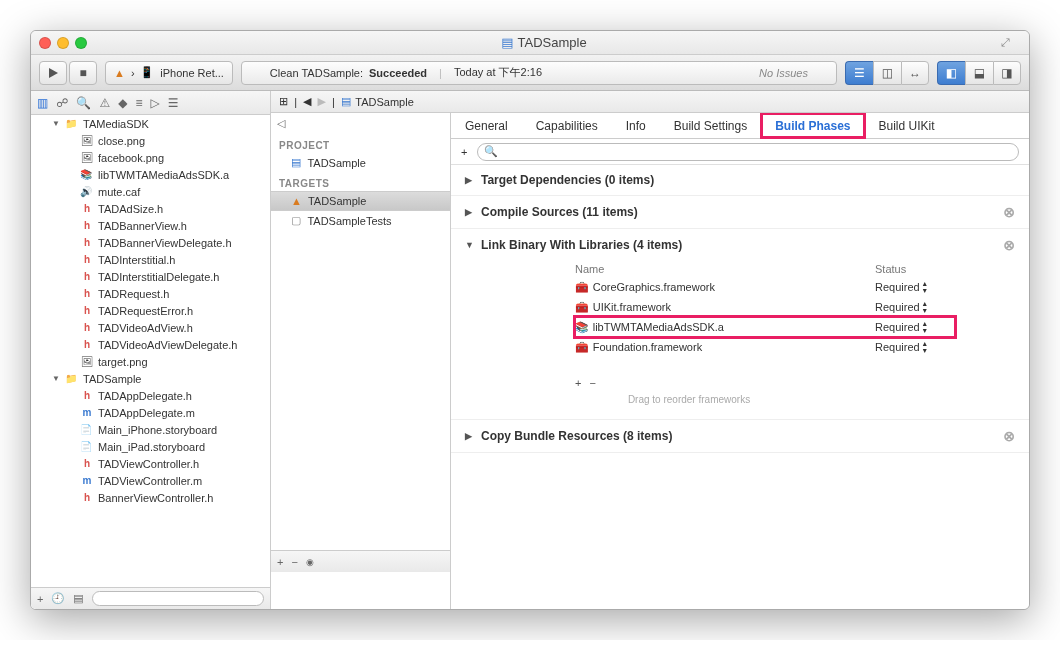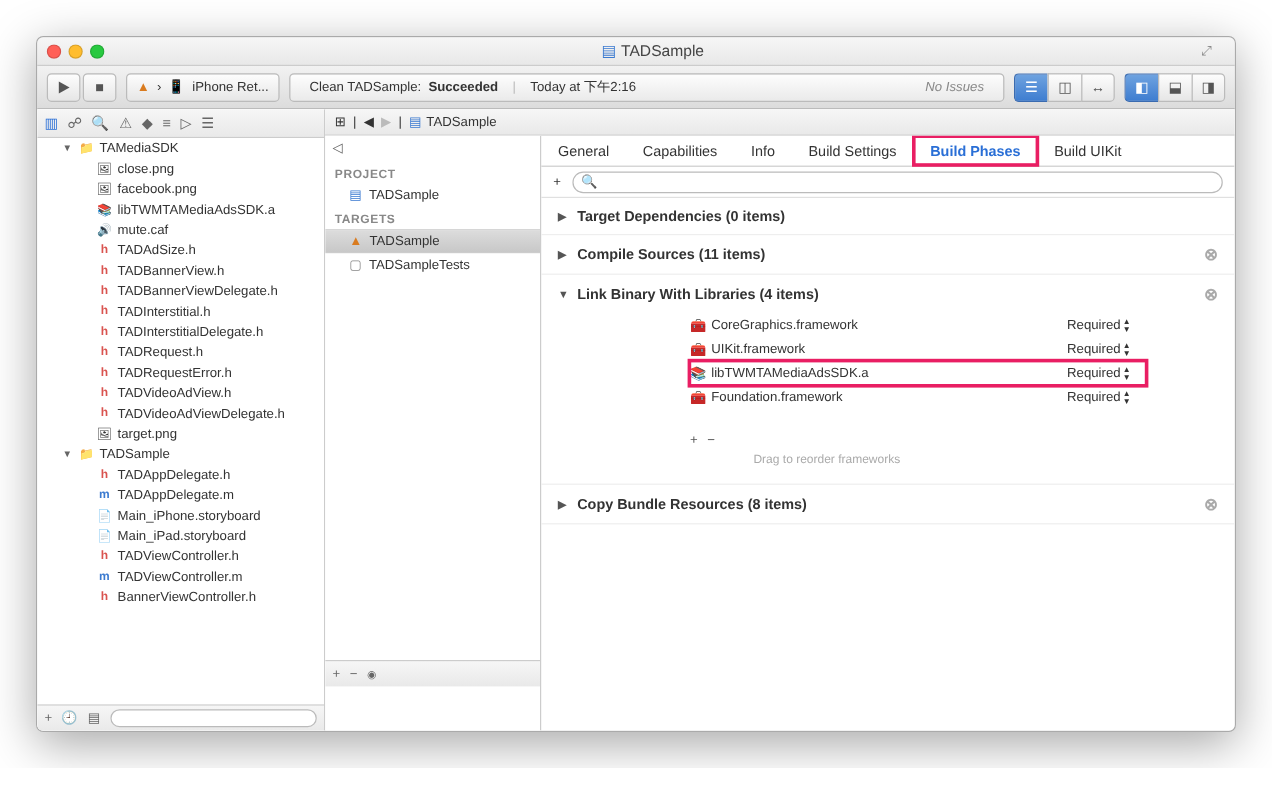--- a/index.html
+++ b/index.html
@@ -8,21 +8,21 @@
   .titlebar { height: 24px; background: linear-gradient(#f6f6f6,#e8e8e8); display: flex; align-items: center; padding: 0 8px; border-bottom: 1px solid #ccc; }
   .traffic { display: flex; gap: 6px; }
   .dot { width: 12px; height: 12px; border-radius: 50%; border: 1px solid rgba(0,0,0,0.15); }
   .dot.red { background: #ff5f57; } .dot.yellow { background: #ffbd2e; } .dot.green { background: #28c940; }
   .title-center { flex: 1; text-align: center; font-size: 13px; color: #444; display: flex; align-items: center; justify-content: center; gap: 4px; }
   .title-right { width: 20px; color: #888; }
   .toolbar { height: 36px; background: linear-gradient(#f2f2f2,#dcdcdc); border-bottom: 1px solid #bbb; display: flex; align-items: center; padding: 0 8px; gap: 8px; }
   .tb-group { display: flex; align-items: center; gap: 2px; }
   .tb-btn { width: 28px; height: 24px; background: linear-gradient(#fdfdfd,#e6e6e6); border: 1px solid #bbb; border-radius: 4px; display: flex; align-items: center; justify-content: center; color: #555; font-size: 12px; }
   .scheme { height: 24px; background: linear-gradient(#fdfdfd,#e6e6e6); border: 1px solid #bbb; border-radius: 4px; display: flex; align-items: center; padding: 0 8px; gap: 6px; font-size: 11px; }
-  .status-pill { flex: 1; height: 24px; background: linear-gradient(#fdfdfd,#eaeaea); border: 1px solid #bbb; border-radius: 4px; display: flex; align-items: center; padding: 0 16px; font-size: 11px; color: #333; gap: 6px; }
+  .status-pill { flex: 1; height: 24px; background: linear-gradient(#fdfdfd,#eaeaea); border: 1px solid #bbb; border-radius: 4px; display: flex; align-items: center; padding: 0 28px; font-size: 11px; color: #333; gap: 6px; }
   .status-pill .sep { color: #bbb; margin: 0 6px; }
   .status-pill .right { margin-left: auto; color: #888; font-style: italic; }
   .ed-toggle { display: flex; }
   .ed-toggle .tb-btn:first-child { border-radius: 4px 0 0 4px; border-right: none; }
   .ed-toggle .tb-btn:nth-child(2) { border-radius: 0; border-right: none; }
   .ed-toggle .tb-btn:last-child { border-radius: 0 4px 4px 0; }
   .ed-toggle .active { background: linear-gradient(#6fa3e0,#3e7dd0); color: #fff; border-color: #3a6bb0; }
   .body { flex: 1; display: flex; overflow: hidden; background: #fff; }
   .nav-col { width: 240px; display: flex; flex-direction: column; border-right: 1px solid #ccc; background: #fff; }
   .nav-filter { height: 24px; background: linear-gradient(#f6f6f6,#e9e9e9); border-bottom: 1px solid #ccc; display: flex; align-items: center; padding: 0 6px; gap: 8px; color: #666; }
@@ -56,21 +56,21 @@
   .controls-row .search { flex: 1; height: 18px; border: 1px solid #bbb; border-radius: 9px; background: #fff; display:flex; align-items:center; padding:0 6px; color:#888; }
   .phase { padding: 8px 14px; border-bottom: 1px solid #eee; }
   .phase-head { display: flex; align-items: center; gap: 6px; font-size: 12px; font-weight: bold; color: #333; }
   .phase-head .tw { font-size: 9px; color: #555; width:10px; }
   .phase-head .del { margin-left: auto; color: #aaa; font-size: 14px; }
   .lib-table { margin: 8px 0 6px 110px; width: 380px; }
   .th-row { display: flex; font-size: 11px; color: #777; padding: 2px 0; }
   .th-name { flex:1; } .th-stat { width: 80px; }
   .lib-row { display: flex; align-items: center; height: 20px; font-size: 11px; }
   .lib-row .nm { flex:1; display:flex; align-items:center; gap:4px; }
-  .lib-row .st { width: 80px; color:#333; display:flex; align-items:center; gap:3px;justify-content:center; }
+  .lib-row .st { width: 80px; color:#333; display:flex; align-items:center; gap:3px; }
   .lib-row.highlight { outline: 3px solid #e91e63; outline-offset: -1px; }
   .drag-hint { font-size: 10px; color:#aaa; padding: 4px 0 0 24px; margin-top: 29px; }
   .foot-row { display:flex; align-items:center; gap:8px; padding:4px 0 0 0; color:#555; }
   svg.play { width:14px; height:14px; }
 </style>
 </head>
 <body>
 
 <div class="window">
   <div class="titlebar">
@@ -355,20 +355,24 @@
               </div>
           </div>
 
           <div class="phase">
             <div class="phase-head">
                 <span class="tw">▼</span>
                 <span>Link Binary With Libraries (4 items)</span>
                 <span class="del">⊗</span>
               </div>
             <div class="lib-table">
+              <div class="th-row">
+                <div class="th-name">Name</div>
+                <div class="th-stat">Status</div>
+              </div>
               <div id="lib-rows">
                   <div class="lib-row">
                     <div class="nm">
                       <span>🧰</span>
                       <span>CoreGraphics.framework</span>
                     </div>
                     <div class="st">
                       <span>Required</span>
                       <span style="font-size:8px;line-height:7px">▴<br>▾</span>
                     </div>

